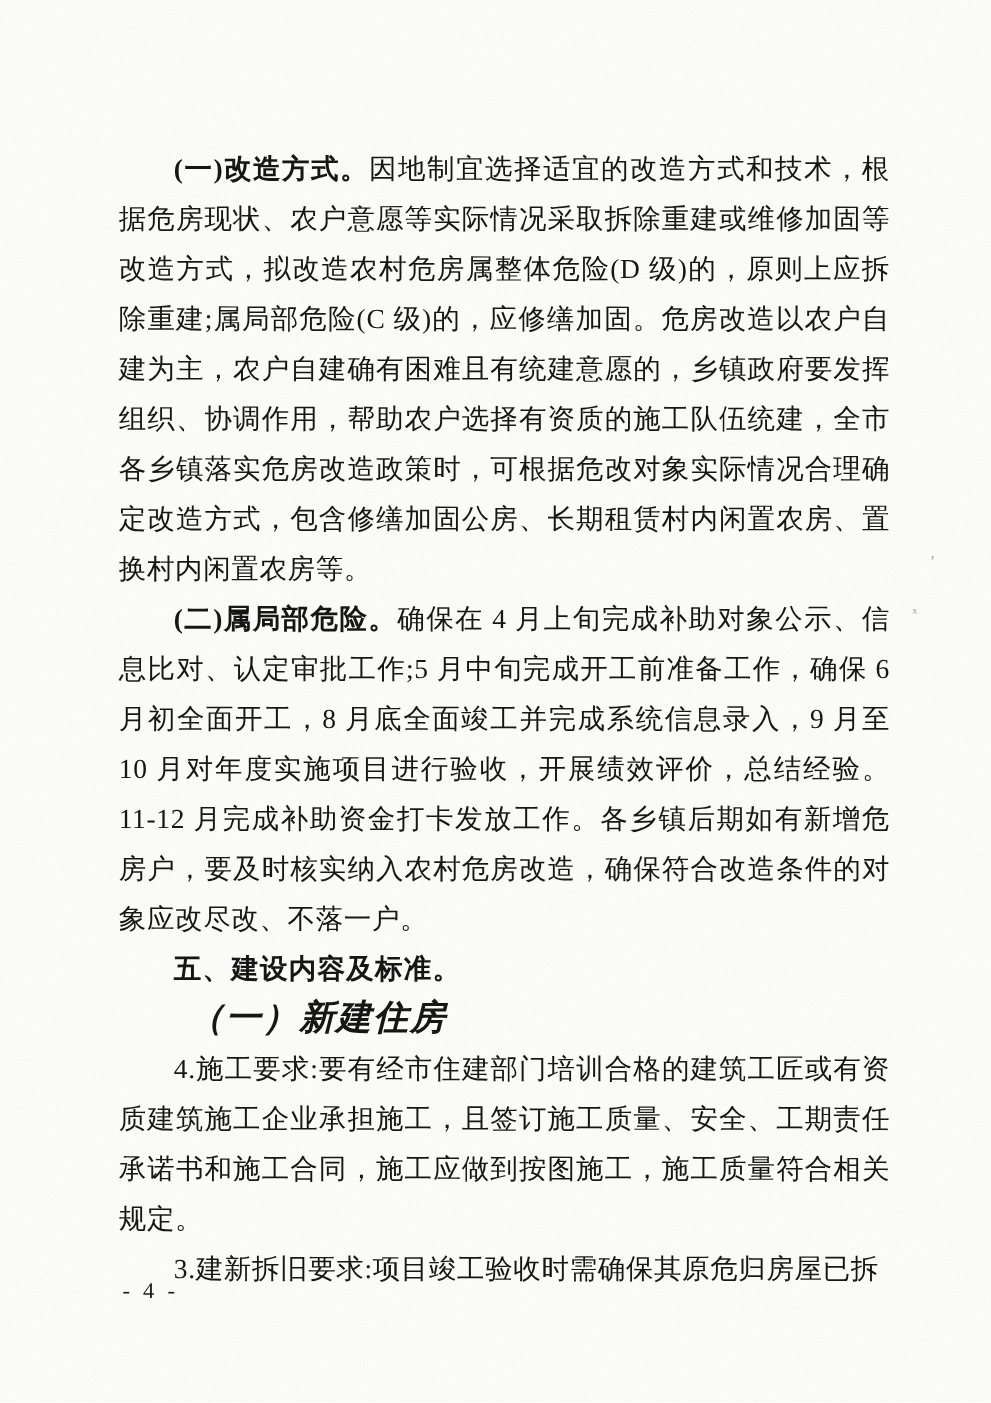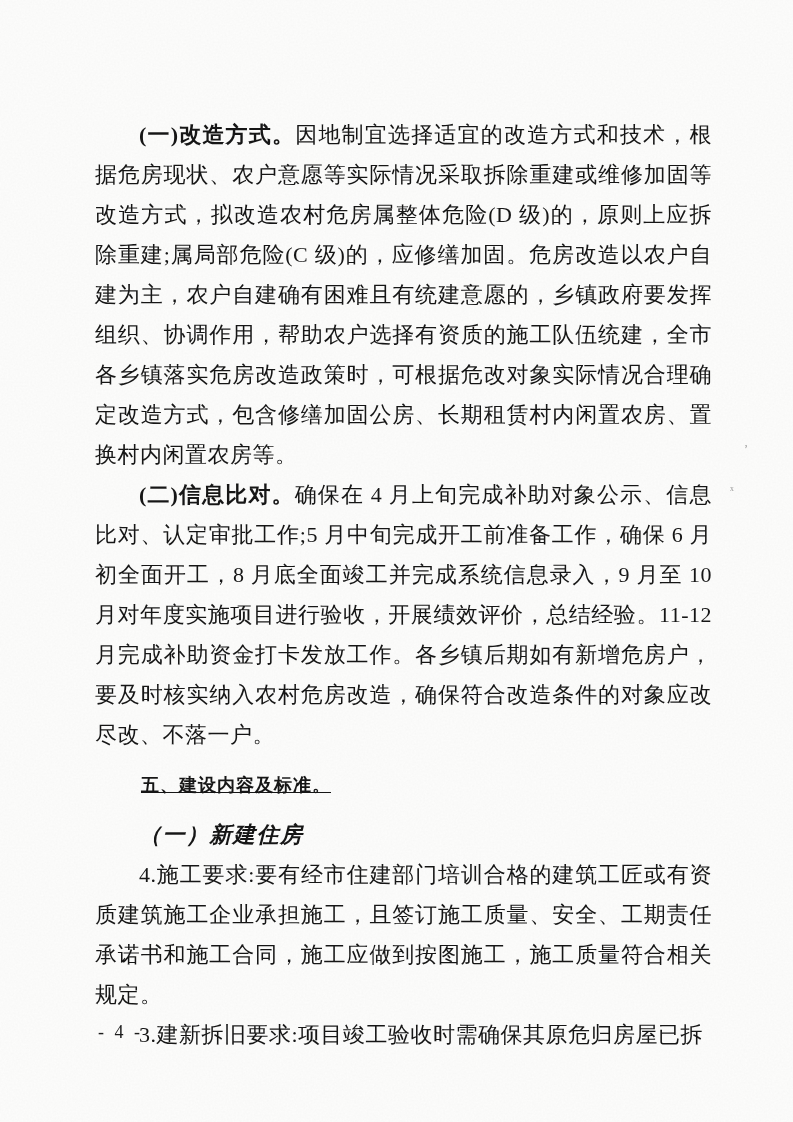--- a/index.html
+++ b/index.html
@@ -34,34 +34,33 @@
     letter-spacing: 0.5px;
   }
   .para {
     margin: 0;
     text-indent: 2em;
   }
   .para .lead {
     font-weight: bold;
   }
   .section-heading {
-    margin: 10px;
+    margin: 0;
     text-indent: 2em;
     font-family: "Liberation Sans", "DejaVu Sans", sans-serif;
     font-weight: bold;
-    font-size: 18px;
+    font-size: 22px;
     letter-spacing: 1px;
-    text-decoration: underline;
   }
   .subsection-heading {
     margin: 0;
     text-indent: 2em;
     font-weight: bold;
     font-style: italic;
-    font-size: 22px;
+    font-size: 28px;
     letter-spacing: 1.5px;
   }
   .page-number {
     position: absolute;
     left: 98px;
     top: 1022px;
     font-size: 18px;
     letter-spacing: 3px;
     color: #1d1d1d;
   }
@@ -91,21 +90,21 @@
     <rect width="793" height="1122" filter="url(#grain)"></rect>
   </svg>
 
   <div class="content">
 
     <p class="para">
       <span class="lead">(一)改造方式。</span><span>因地制宜选择适宜的改造方式和技术，根据危房现状、农户意愿等实际情况采取拆除重建或维修加固等改造方式，拟改造农村危房属整体危险(D 级)的，原则上应拆除重建;属局部危险(C 级)的，应修缮加固。危房改造以农户自建为主，农户自建确有困难且有统建意愿的，乡镇政府要发挥组织、协调作用，帮助农户选择有资质的施工队伍统建，全市各乡镇落实危房改造政策时，可根据危改对象实际情况合理确定改造方式，包含修缮加固公房、长期租赁村内闲置农房、置换村内闲置农房等。</span>
     </p>
 
     <p class="para">
-      <span class="lead">(二)信息比对。</span><span>确保在 4 月上旬完成补助对象公示、信息比对、认定审批工作;5 月中旬完成开工前准备工作，确保 6 月初全面开工，8 月底全面竣工并完成系统信息录入，9 月至 10 月对年度实施项目进行验收，开展绩效评价，总结经验。11-12 月完成补助资金打卡发放工作。各乡镇后期如有新增危房户，要及时核实纳入农村危房改造，确保符合改造条件的对象应改尽改、不落一户。</span>
+      <span class="lead">(二)属局部危险。</span><span>确保在 4 月上旬完成补助对象公示、信息比对、认定审批工作;5 月中旬完成开工前准备工作，确保 6 月初全面开工，8 月底全面竣工并完成系统信息录入，9 月至 10 月对年度实施项目进行验收，开展绩效评价，总结经验。11-12 月完成补助资金打卡发放工作。各乡镇后期如有新增危房户，要及时核实纳入农村危房改造，确保符合改造条件的对象应改尽改、不落一户。</span>
     </p>
 
     <p class="section-heading">五、建设内容及标准。</p>
 
     <p class="subsection-heading">（一）新建住房</p>
 
 
     <p class="para">4.施工要求:要有经市住建部门培训合格的建筑工匠或有资质建筑施工企业承担施工，且签订施工质量、安全、工期责任承诺书和施工合同，施工应做到按图施工，施工质量符合相关规定。</p>
 
     <p class="para">3.建新拆旧要求:项目竣工验收时需确保其原危归房屋已拆</p>

